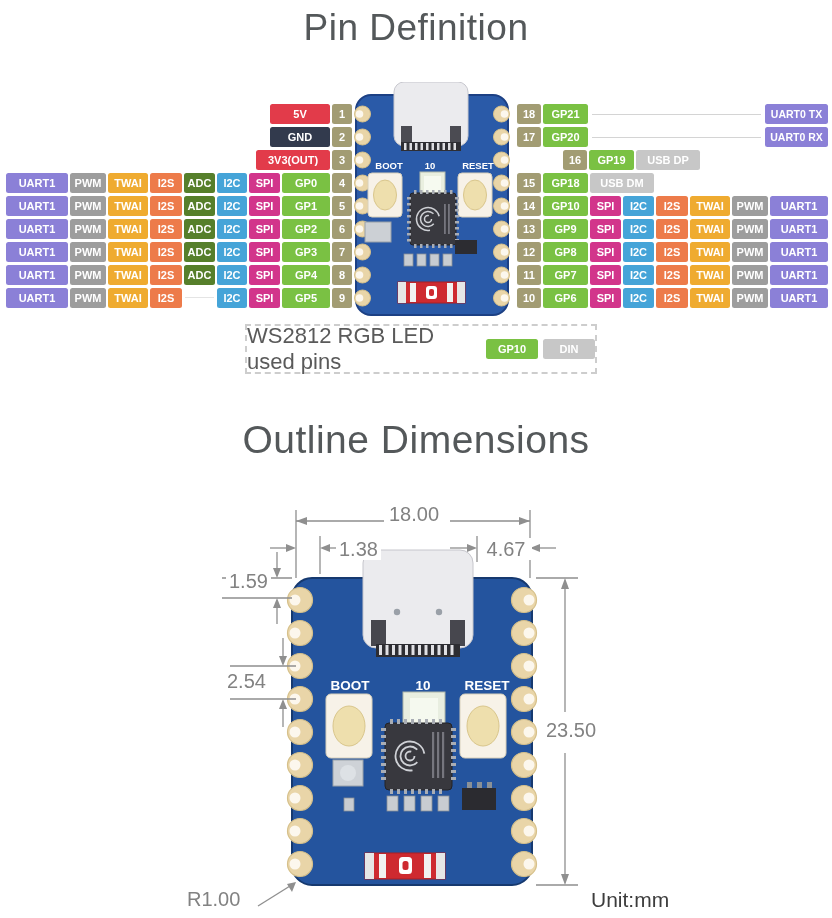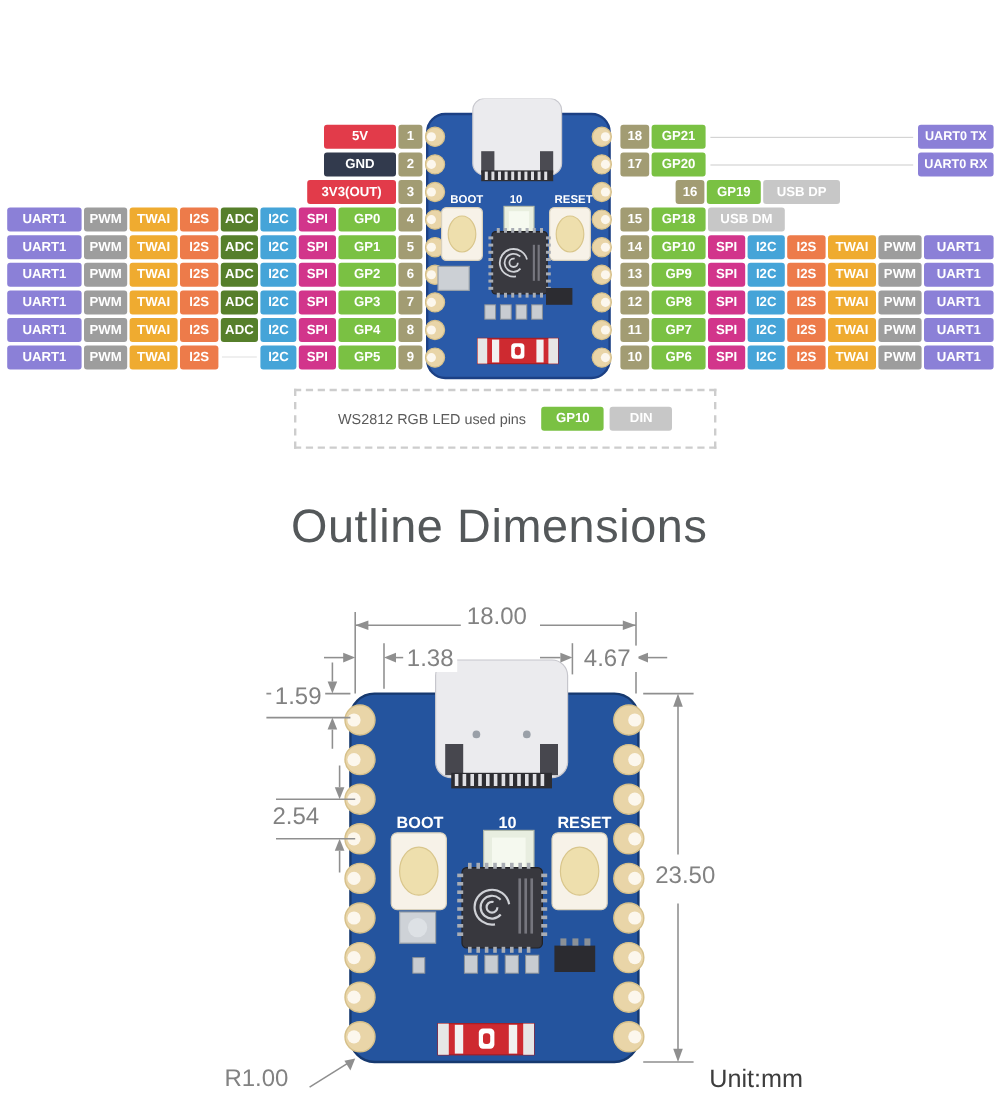--- a/index.html
+++ b/index.html
@@ -30,33 +30,34 @@
   .t-dark{background:#323a4d}
   .t-usb{background:#c7c7c7;width:64px}
   .t-tail{background:#8b80d7;width:63px;font-size:10.5px}
   .t-gap{width:31px;background:transparent;position:relative}
   .t-gap::after{content:"";position:absolute;left:1px;right:1px;top:9px;border-top:1.5px solid #e4e4e4}
   .w60{width:60px}.w74{width:74px}
   .conn-line{flex:1 1 auto;align-self:center;border-top:1.5px solid #d4d4d4;margin:0 2px;height:0}
   
   #ws-box{position:absolute;left:245px;top:324px;width:348px;height:46px;
           border:2px dashed #cdcdcd;display:flex;align-items:center;justify-content:center;gap:5px;}
-  #ws-box .ws-label{font-size:12px;color:#5a5a5a;margin-right:8px;}
+  #ws-box .ws-label{font-size:22px;color:#5a5a5a;margin-right:8px;}
   #ws-box .chip{width:52px;}
   
   .dim{position:absolute;font-size:20px;color:#828282;background:#fff;padding:0 3px;line-height:1.1;}
   .dim-dark{color:#3d3d3d;font-size:21px;}
   svg.overlay{position:absolute;left:0;top:0;pointer-events:none;}
   .boardsvg{position:absolute;}
 </style>
 </head>
 <body>
 
 <div id="canvas">
 
+  <div class="title" style="top:7px;">Pin Definition</div>
   <div class="title" style="top:418px;font-size:39px;">Outline Dimensions</div>
 
   <svg class="boardsvg" style="left:354px;top:82px;" width="156" height="236" viewBox="0 0 156 236">
     <rect x="2" y="13" width="152" height="220" rx="15" fill="#2a5aa8" stroke="#1c4084" stroke-width="2"></rect>
 
     <g>
       <g fill="#e9d5a8" stroke="#d6c08a" stroke-width="1">
         <circle cx="8.5" cy="32" r="8"></circle>
           <circle cx="8.5" cy="55" r="8"></circle>
           <circle cx="8.5" cy="78" r="8"></circle>

